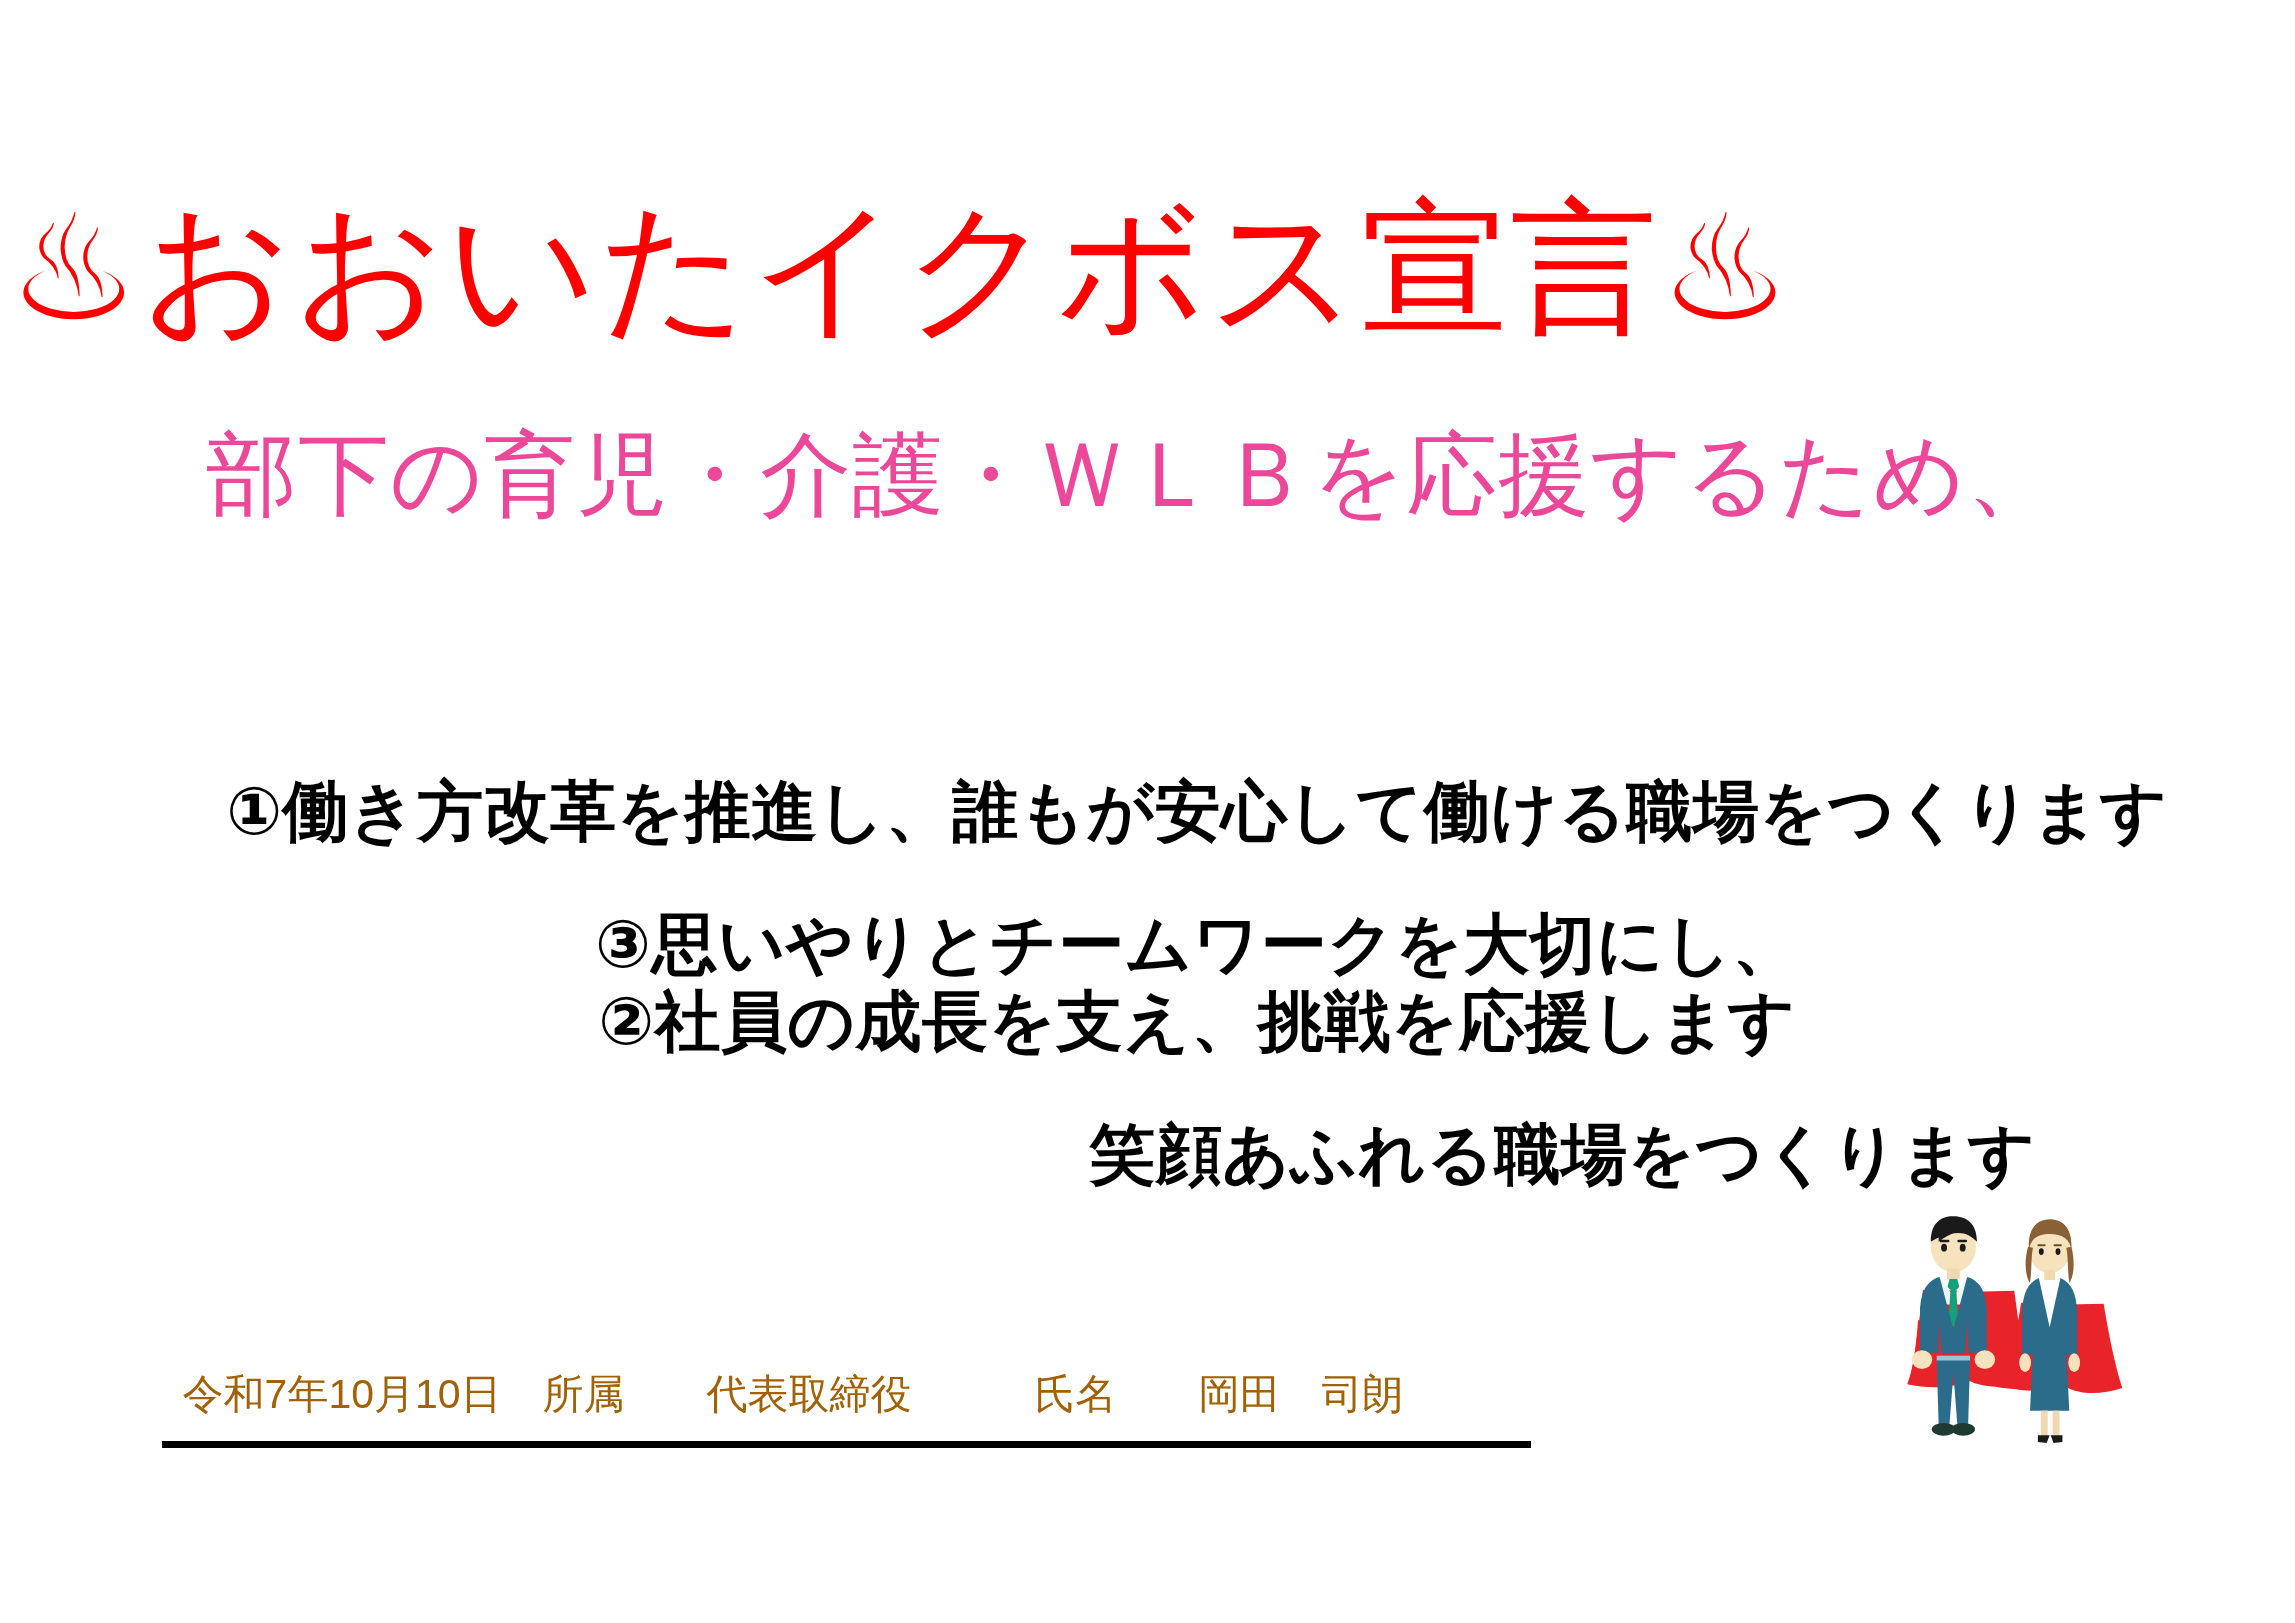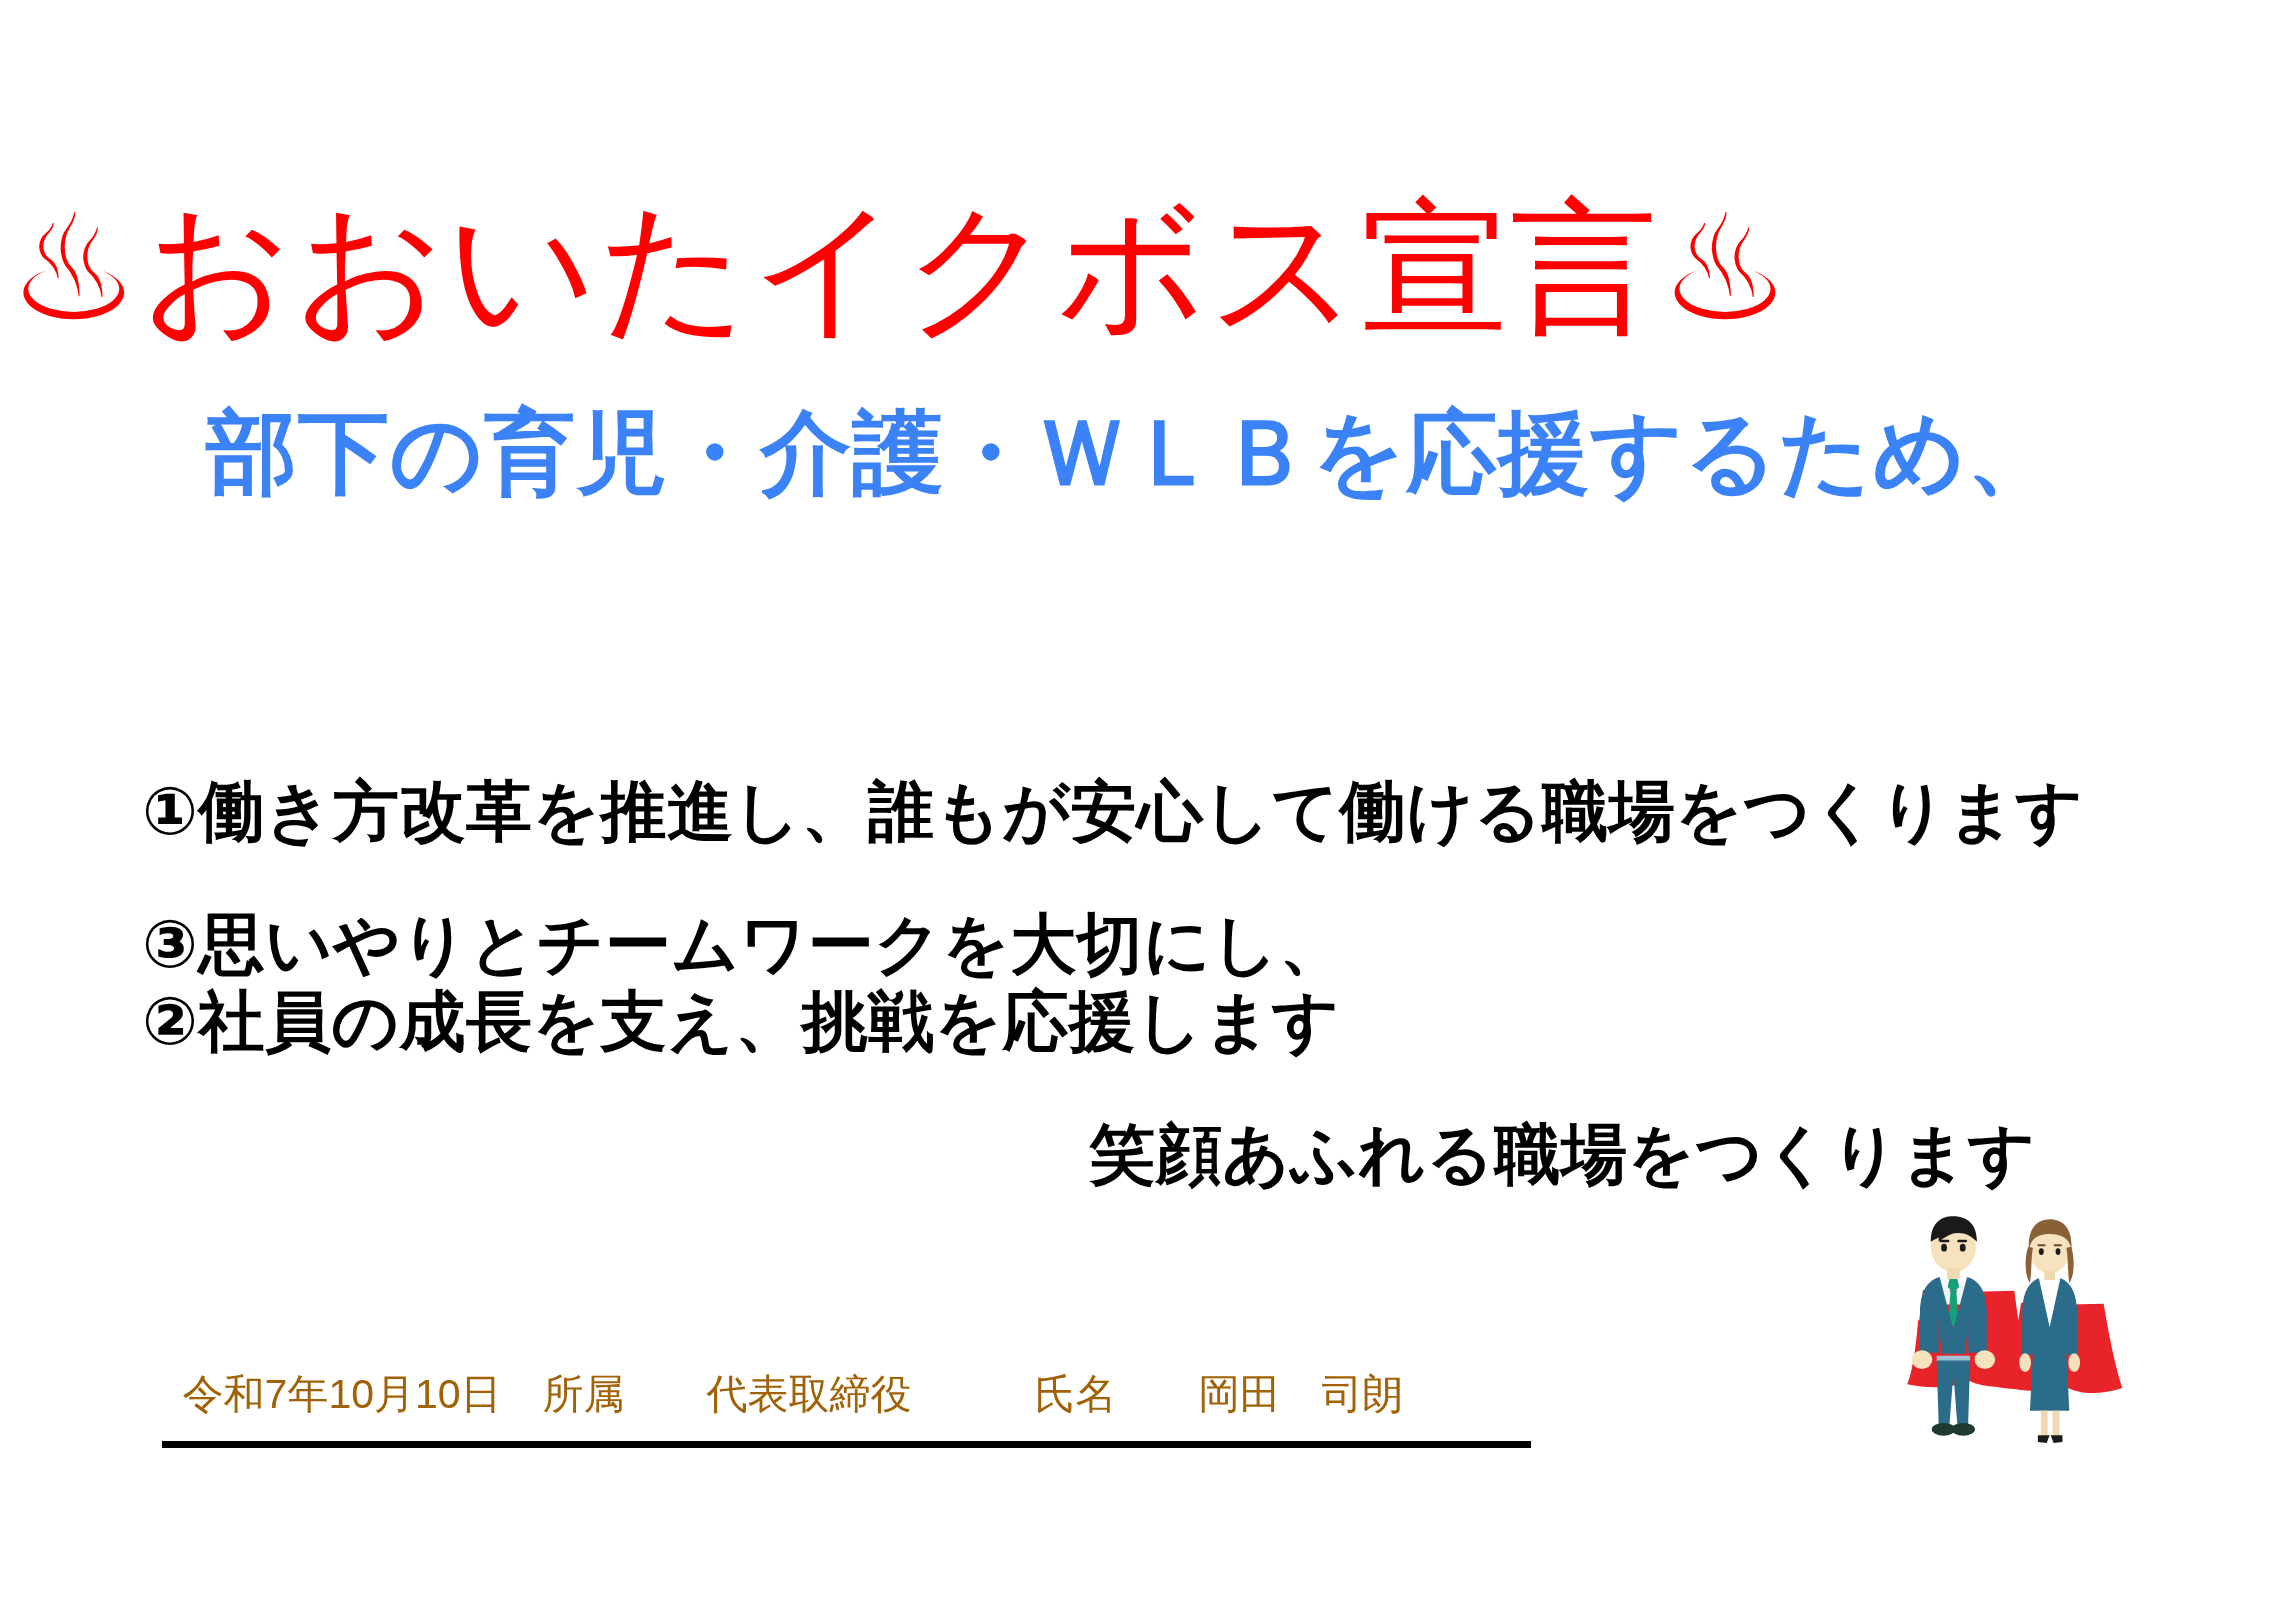--- a/index.html
+++ b/index.html
@@ -34,43 +34,45 @@
 
   
   .intro {
     position: absolute;
     left: 206px;
     top: 407px;
     width: 1914px;
   }
   .intro-line {
     font-size: 91px;
-    font-weight: 700;
+    font-weight: 400;
     line-height: 1.0;
     white-space: nowrap;
     letter-spacing: 1px;
-    color: #3b82f6;
+    color: #ec4899;
+    margin-top: 22px;
   }
   .intro-line.l1 { margin-bottom: 82px; }
 
   
   .items {
     position: absolute;
     left: 142px;
     top: 778px;
     width: 2110px;
   }
   .item {
     font-size: 66px;
     font-weight: 700;
     line-height: 1.0;
     white-space: nowrap;
     letter-spacing: 0.5px;
     color: #000000;
     margin-bottom: 67px;
+    text-align: center;
   }
   .item.no-gap { margin-bottom: 10.8px; }
   .item-cont {
     font-size: 66px;
     font-weight: 700;
     line-height: 1.0;
     white-space: nowrap;
     letter-spacing: 0.5px;
     color: #000000;
     padding-left: 731px;

